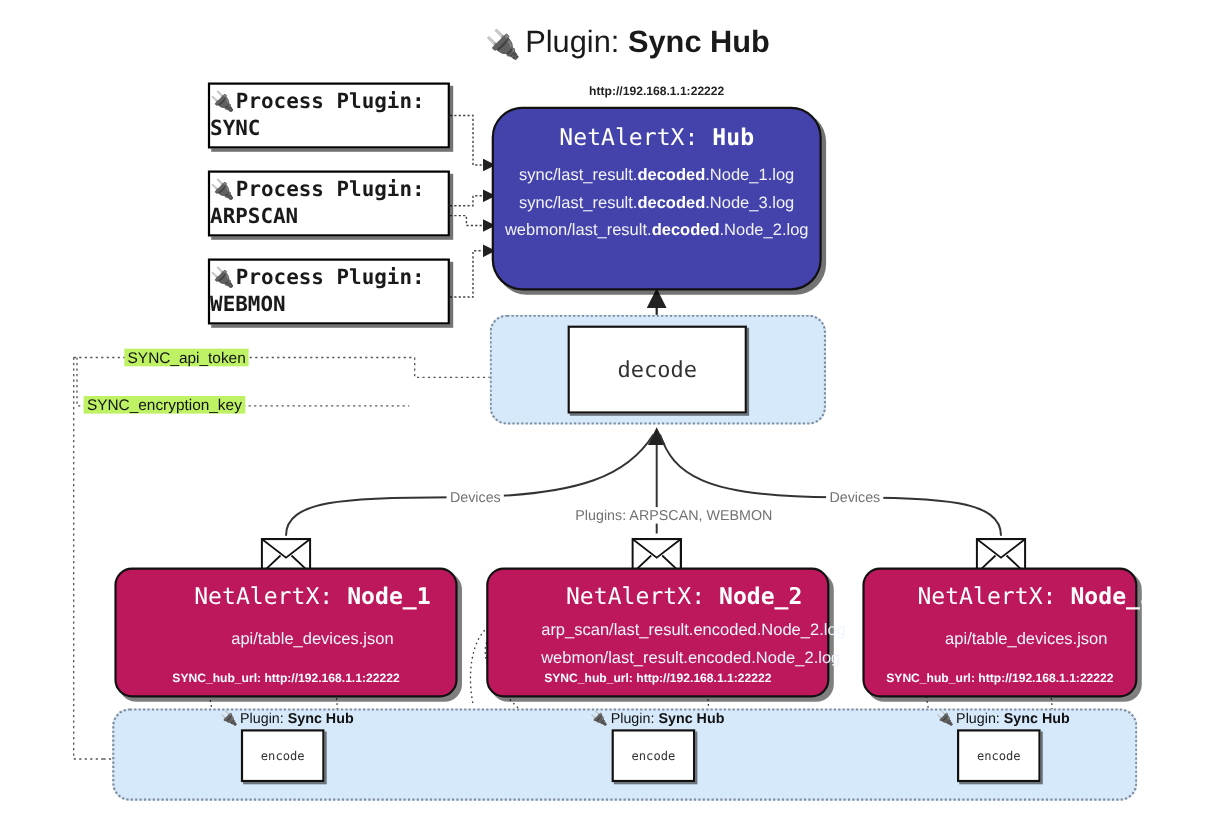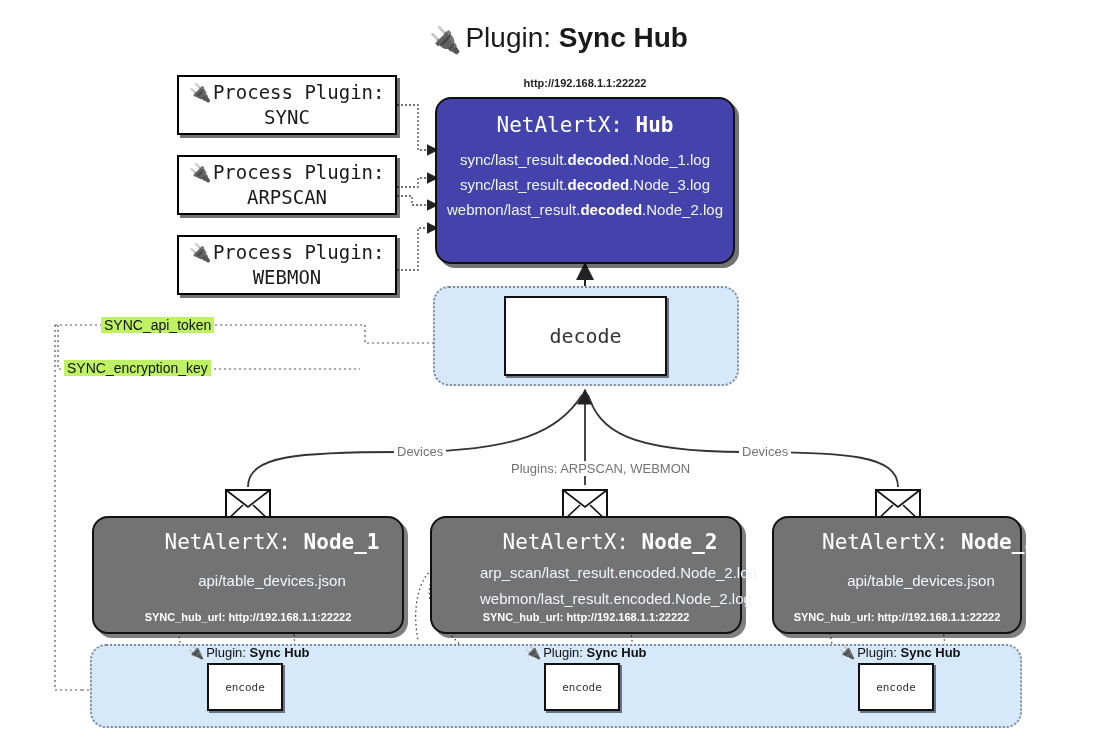--- a/index.html
+++ b/index.html
@@ -1,49 +1,49 @@
 <!DOCTYPE html>
 <html><head>
 <meta charset="utf-8">
 <style>
   html,body{margin:0;padding:0;background:#ffffff;}
   body{
     width:1117px;height:754px;position:relative;overflow:hidden;
     font-family:"Liberation Sans","DejaVu Sans",sans-serif;
     color:#1a1a1a;
   }
-  #stage{position:absolute;left:0;top:0;width:1063px;height:754px;}
+  #stage{position:absolute;left:12px;top:0;width:1063px;height:754px;}
   svg#wires{position:absolute;left:0;top:0;width:1117px;height:754px;pointer-events:none;}
 
   
   .page-title{
     position:absolute;left:0;top:18px;width:1117px;text-align:center;
     font-size:28px;line-height:40px;white-space:nowrap;
   }
   .page-title .plug{font-size:26px;vertical-align:-2px;margin-right:4px;}
   .page-title .lbl{font-weight:400;}
   .page-title .strong{font-weight:700;}
 
   
   .box{position:absolute;box-sizing:border-box;}
 
   .proc-box{
     background:#ffffff;border:2px solid #000000;
     box-shadow:3px 3px 0 rgba(0,0,0,0.55);
     font-family:"DejaVu Sans Mono","Liberation Mono",monospace;
     font-size:19px;line-height:25px;
-    display:flex;flex-direction:column;align-items:center;justify-content:center;
+    display:flex;flex-direction:column;justify-content:center;font-weight:bold;
   }
   .proc-box .l1{white-space:nowrap;}
   .proc-box .l1 .plug{font-family:"DejaVu Sans",sans-serif;font-size:18px;margin-right:1px;}
   .proc-box .l2{white-space:nowrap;}
 
   
   .hub{
-    background:#4343ab;border:2px solid #111;border-radius:16px;
+    background:#4343ab;border:2px solid #111;border-radius:28px;
     box-shadow:4px 4px 0 rgba(0,0,0,0.55);
     color:#ffffff;
   }
   .hub-title{
     text-align:center;margin-top:14px;
     font-family:"DejaVu Sans Mono","Liberation Mono",monospace;
     font-size:21px;white-space:nowrap;
   }
   .hub-title .b{font-weight:700;}
   .hub-logs{margin-top:10px;}
@@ -71,21 +71,21 @@
   .encode-box{font-size:11px;}
 
   .plug-caption{
     position:absolute;font-size:13px;white-space:nowrap;color:#111;
   }
   .plug-caption .plug{font-size:13px;margin-right:2px;}
   .plug-caption .b{font-weight:700;}
 
   
   .node{
-    background:#737373;border:2px solid #111;border-radius:16px;
+    background:#be185d;border:2px solid #111;border-radius:16px;
     box-shadow:4px 4px 0 rgba(0,0,0,0.5);
     color:#ffffff;
     padding-left:48px;
   }
   .node-title{
     text-align:center;margin-top:12px;
     font-family:"DejaVu Sans Mono","Liberation Mono",monospace;
     font-size:21px;white-space:nowrap;
   }
   .node-title .b{font-weight:700;}

